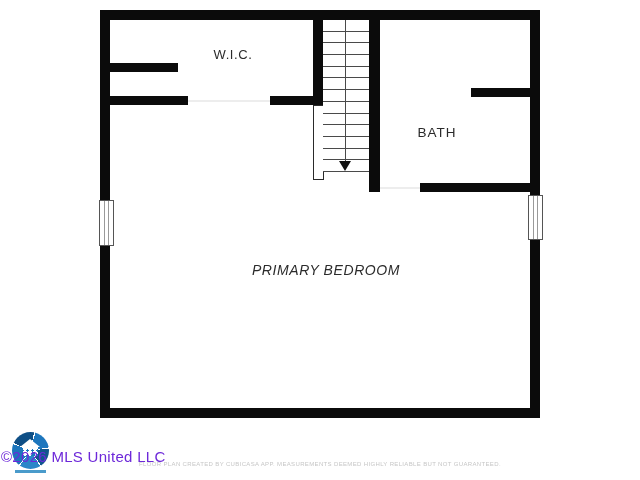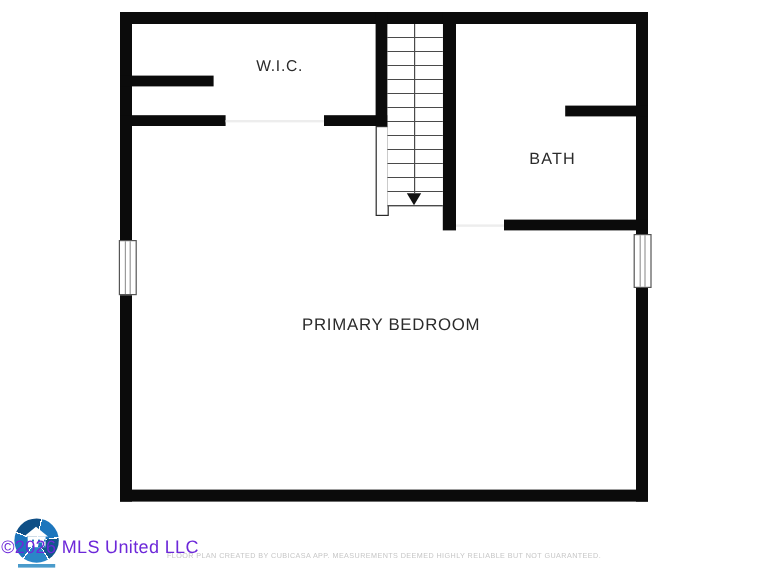--- a/index.html
+++ b/index.html
@@ -96,22 +96,22 @@
   <div class="win" style="left:99px;top:200px;width:13px;height:44px;">
     <div class="pane pane-a"></div>
     <div class="pane pane-b"></div>
   </div>
   <div class="win" style="left:528px;top:195px;width:13px;height:43px;">
     <div class="pane pane-a"></div>
     <div class="pane pane-b"></div>
   </div>
 
   <div class="room-label" style="left:188px;top:47px;width:90px;font-size:13px;">W.I.C.</div>
-  <div class="room-label" style="left:394px;top:125px;width:86px;font-size:13.5px;letter-spacing:1px;text-align:right;">BATH</div>
-  <div class="room-label" style="left:246px;top:262px;width:160px;font-size:14px;">PRIMARY BEDROOM</div>
+  <div class="room-label" style="left:394px;top:125px;width:86px;font-size:13.5px;letter-spacing:1px;">BATH</div>
+  <div class="room-label" style="left:246px;top:262px;width:160px;font-size:14px;font-style:italic;">PRIMARY BEDROOM</div>
 </div>
 
 <div class="logo">
   <div class="house">
     <div class="roof"></div>
     <div class="house-body"></div>
     <div class="house-door"></div>
   </div>
 </div>
 <div class="logo-subtext"></div>

